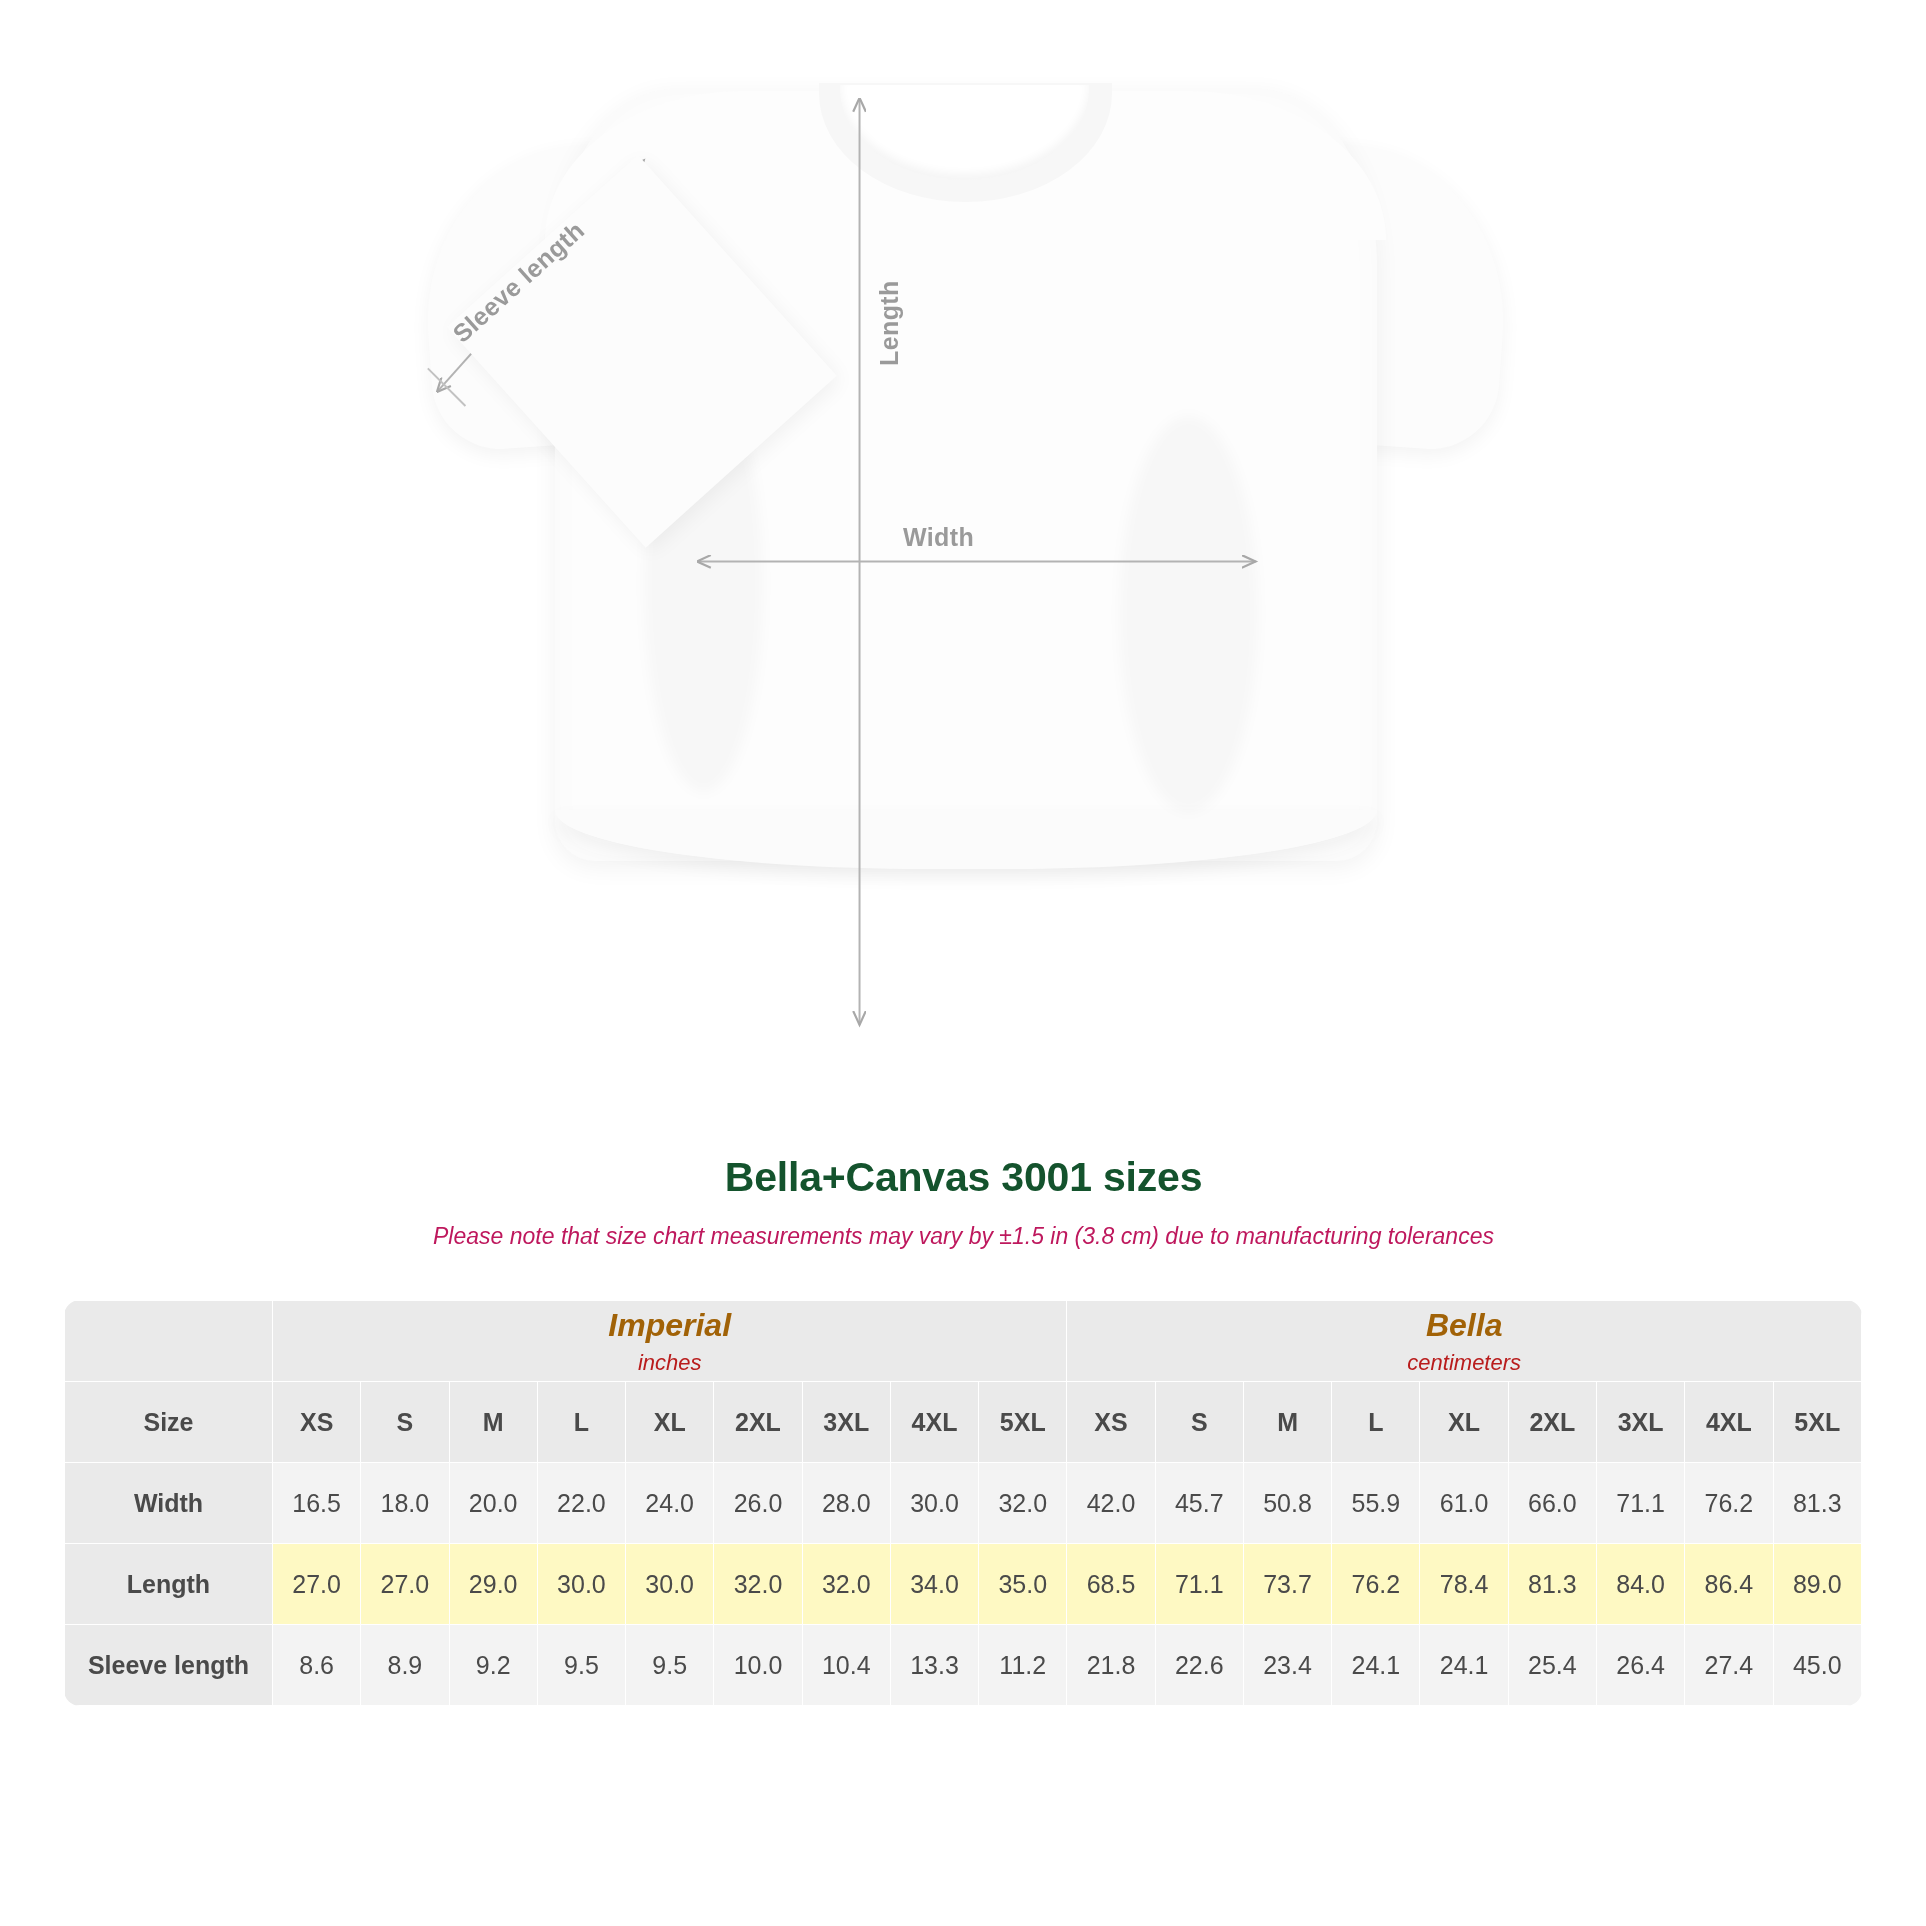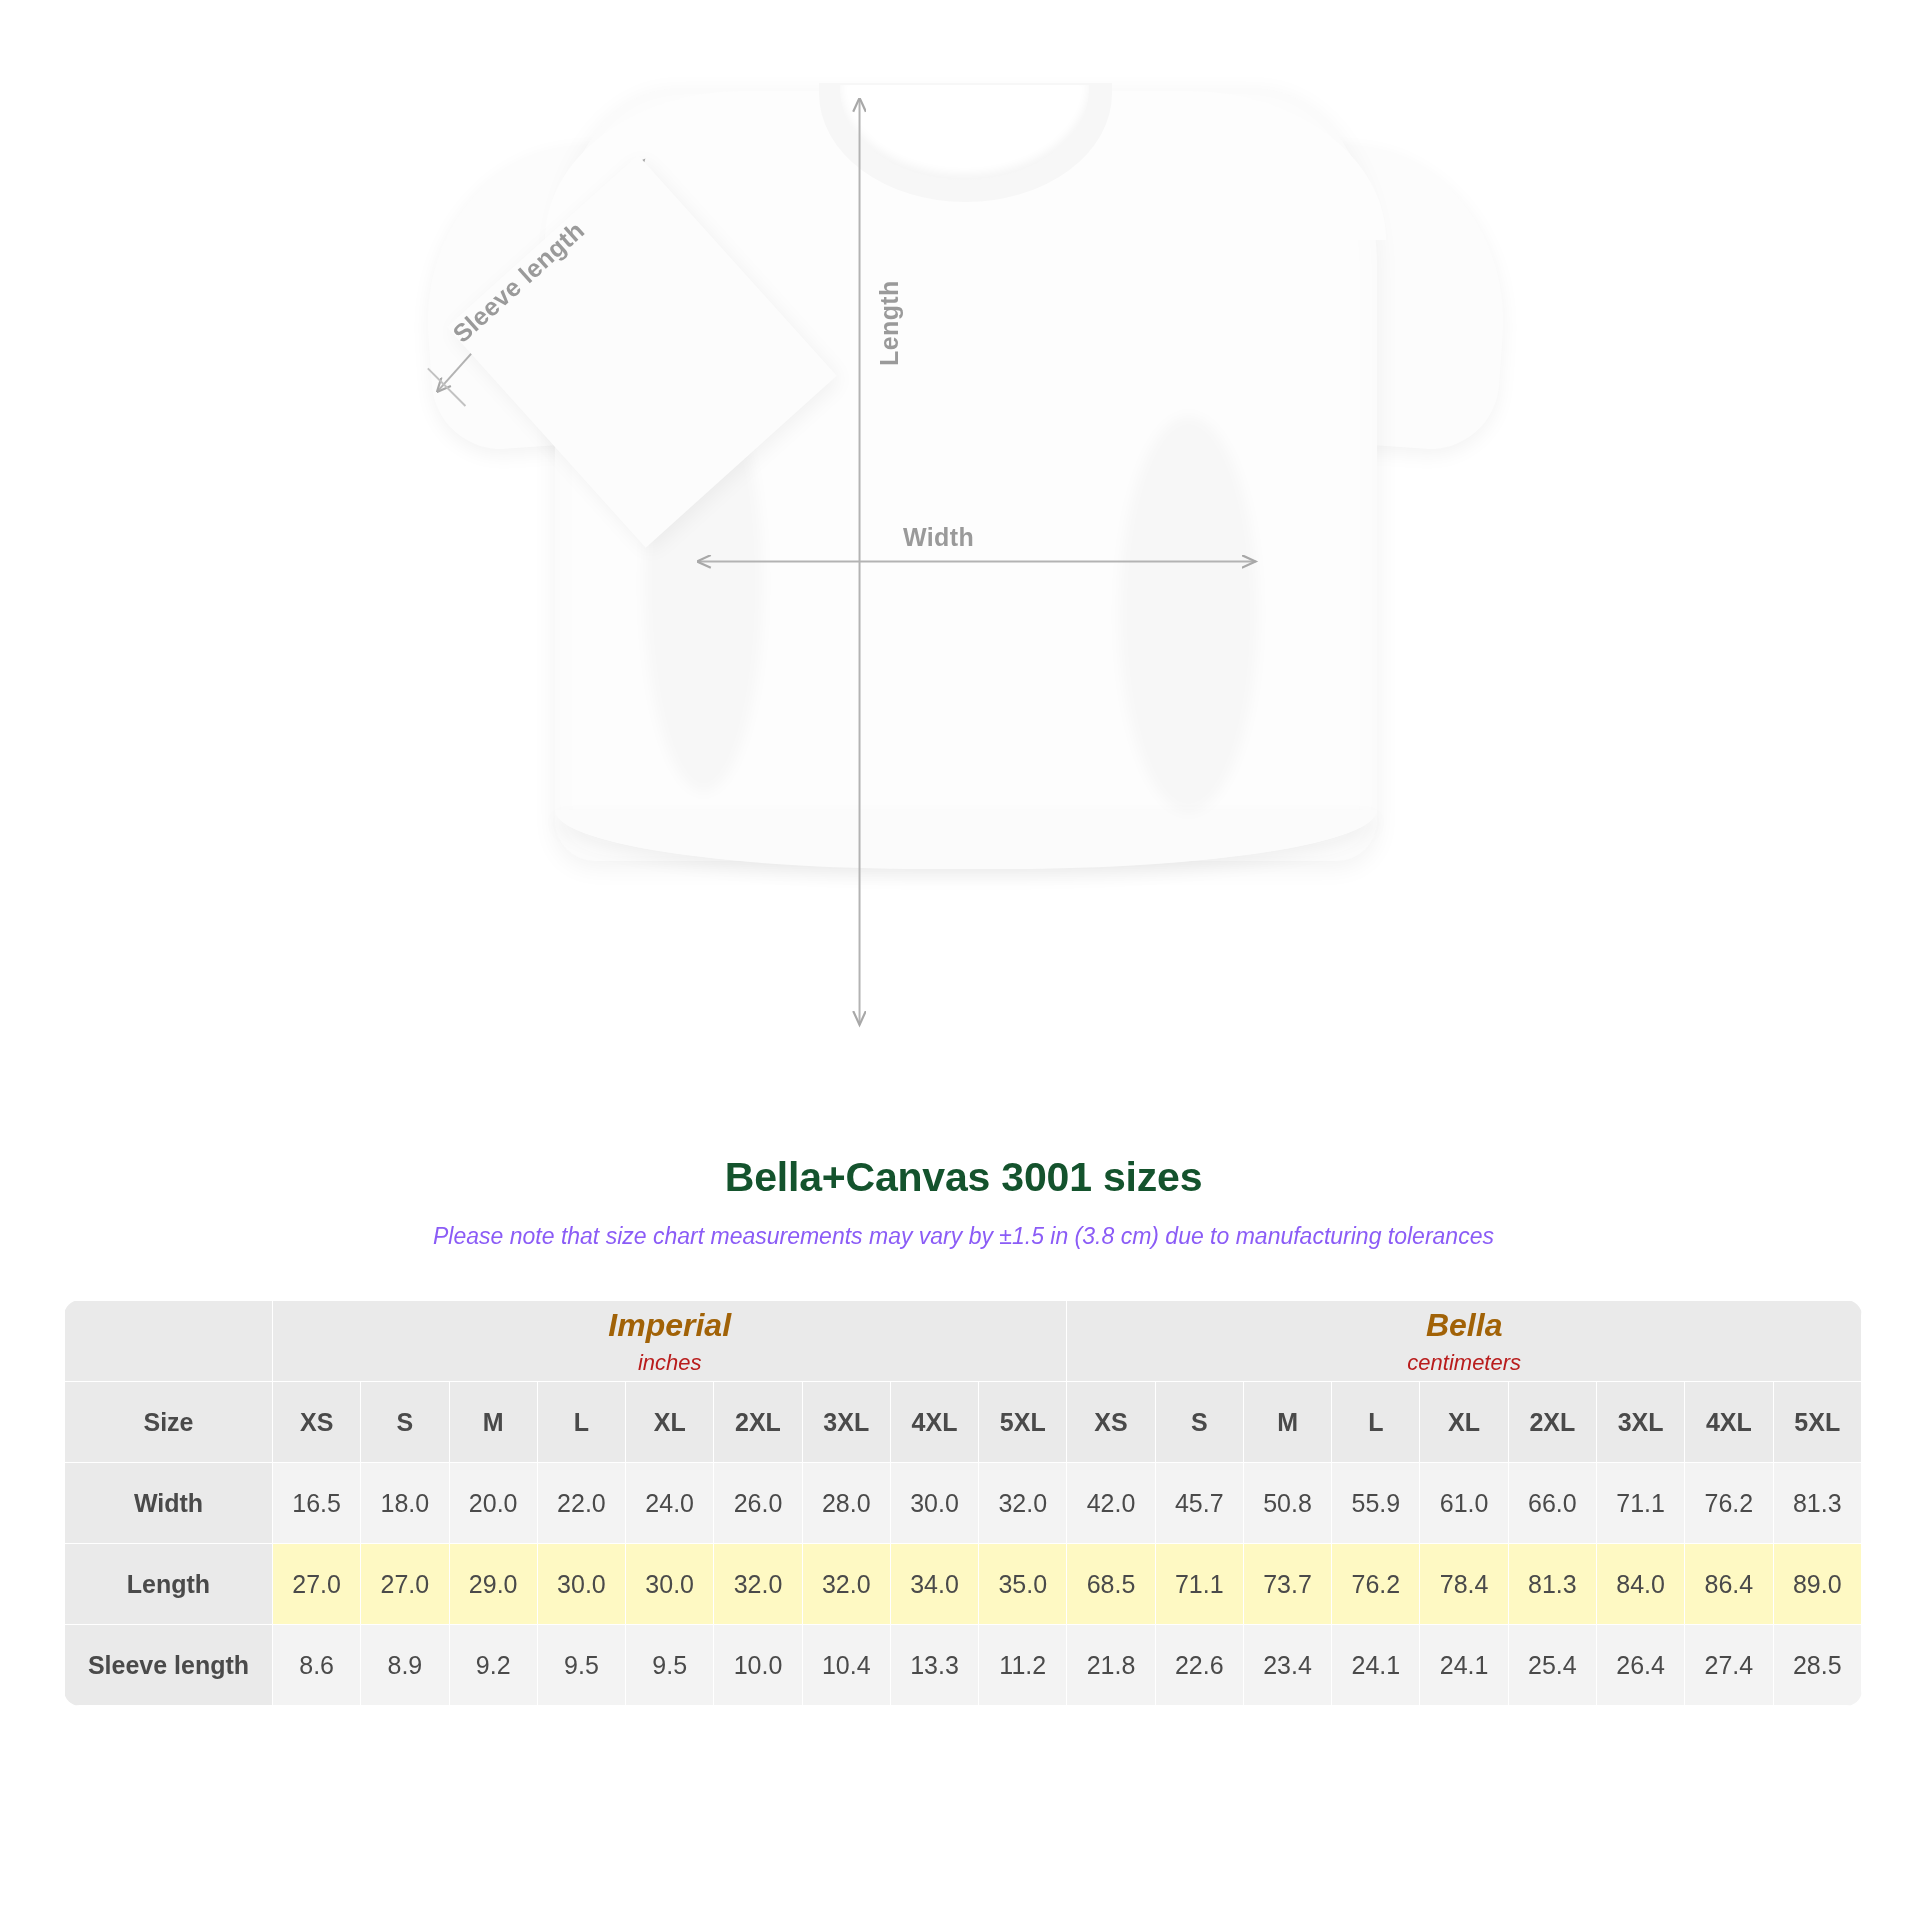--- a/index.html
+++ b/index.html
@@ -142,21 +142,21 @@
     font-size: 41px;
     font-weight: bold;
     color: #14532d;
     margin-top: 45px;
     letter-spacing: -0.2px;
   }
   .chart-note {
     text-align: center;
     font-size: 23px;
     font-style: italic;
-    color: #8b5cf6;
+    color: #be185d;
     margin-top: 22px;
   }
 
   
   .table-wrap {
     margin: 50px 64px 0 64px;
     width: 1798px;
   }
   table.size-table {
     border-collapse: collapse;
@@ -348,18 +348,18 @@
           <td class="value">13.3</td>
           <td class="value">11.2</td>
           <td class="value">21.8</td>
           <td class="value">22.6</td>
           <td class="value">23.4</td>
           <td class="value">24.1</td>
           <td class="value">24.1</td>
           <td class="value">25.4</td>
           <td class="value">26.4</td>
           <td class="value">27.4</td>
-          <td class="value">28.5</td>
+          <td class="value">45.0</td>
         </tr>
       </tbody>
   </table>
 </div>
 
 
 </body></html>

